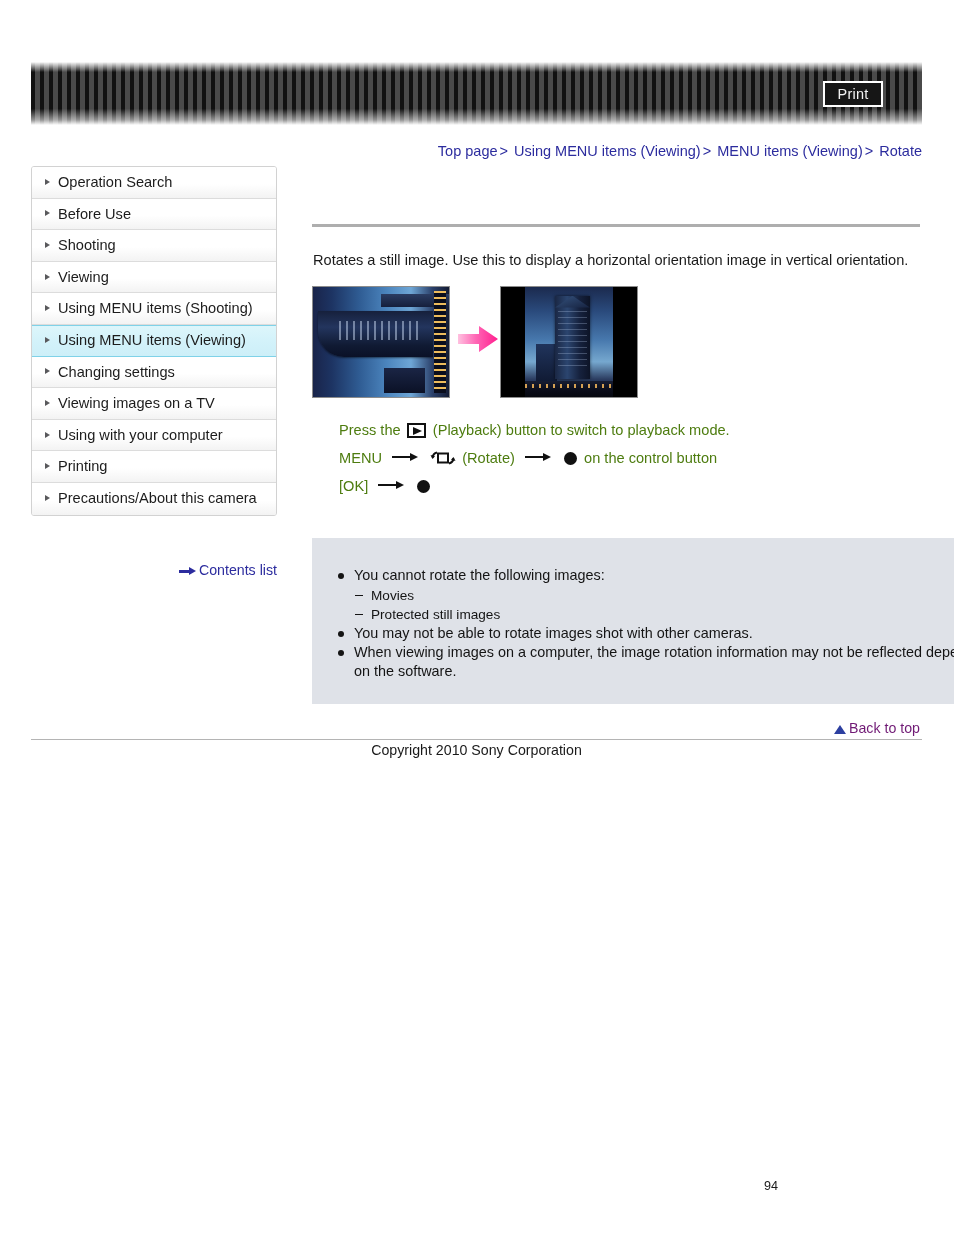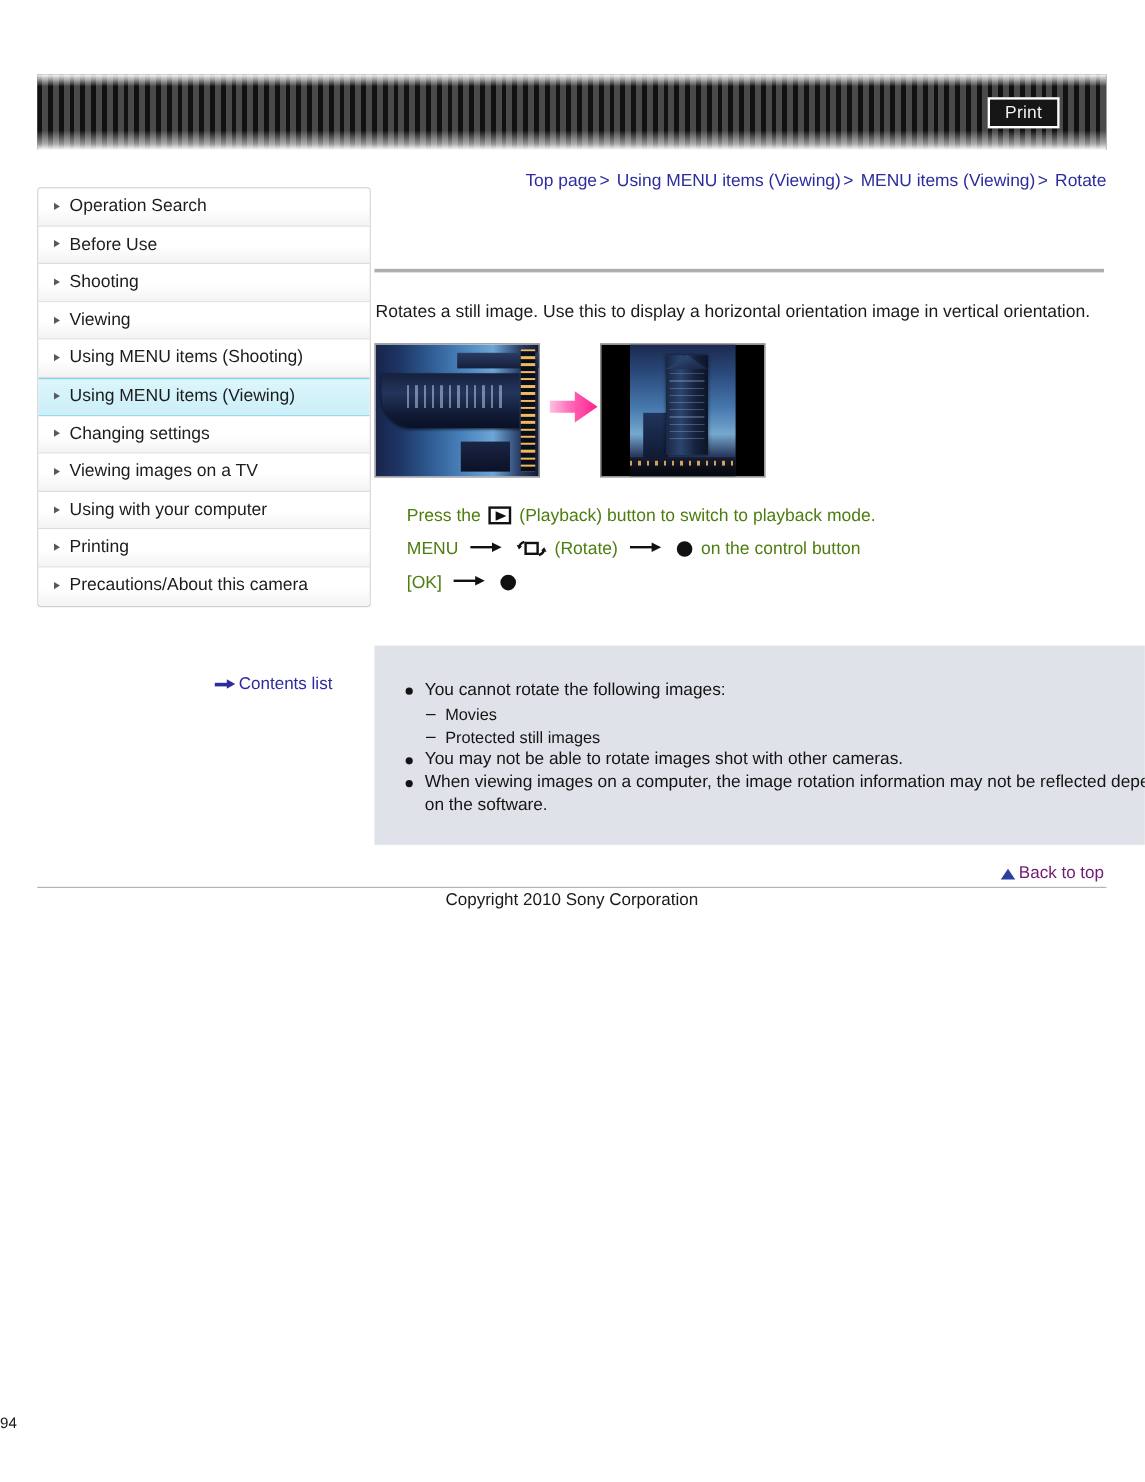--- a/index.html
+++ b/index.html
@@ -60,22 +60,22 @@
   #breadcrumb a {
     color: #2c2c9e;
     text-decoration: none;
     cursor: pointer;
   }
   #breadcrumb .sep { color: #2c2c9e; padding: 0 2px; }
 
   
   #sidebar {
     position: absolute;
-    left: 31px; top: 156px;
-    width: 278px;
+    left: 31px; top: 166px;
+    width: 246px;
     border: 1px solid #d2d2d2;
     border-radius: 3px;
     background: #ffffff;
     overflow: hidden;
   }
   .side-item {
     position: relative;
     height: 31.6px;
     line-height: 31.6px;
     padding-left: 26px;
@@ -435,21 +435,21 @@
     left: 31px; top: 742px;
     width: 891px;
     text-align: center;
     font-size: 14.2px;
     color: #1a1a1a;
   }
   #page-number {
     position: absolute;
     left: 0; top: 1179px;
     width: 778px;
-    text-align: left;
+    text-align: right;
     font-size: 12.6px;
     color: #1a1a1a;
   }
 </style>
 </head>
 <body>
 
 <div id="header-banner">
   <div id="print-button">Print</div>
 </div>

